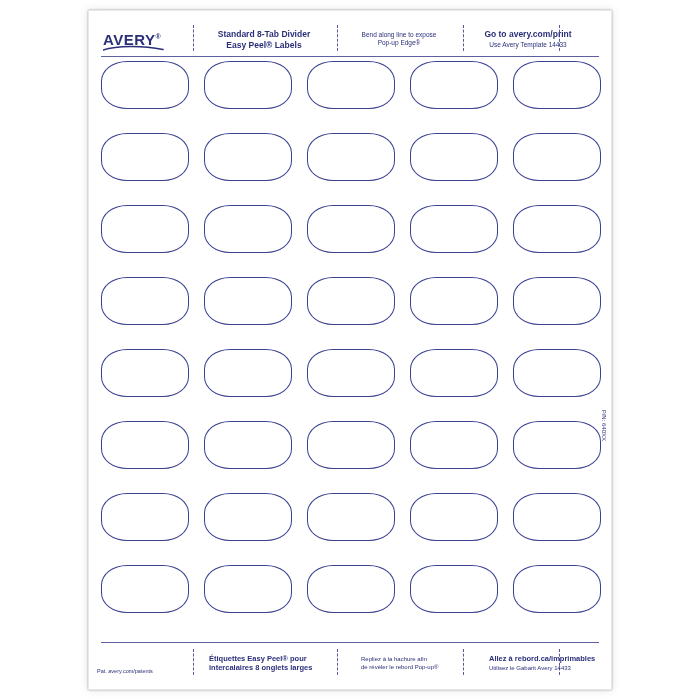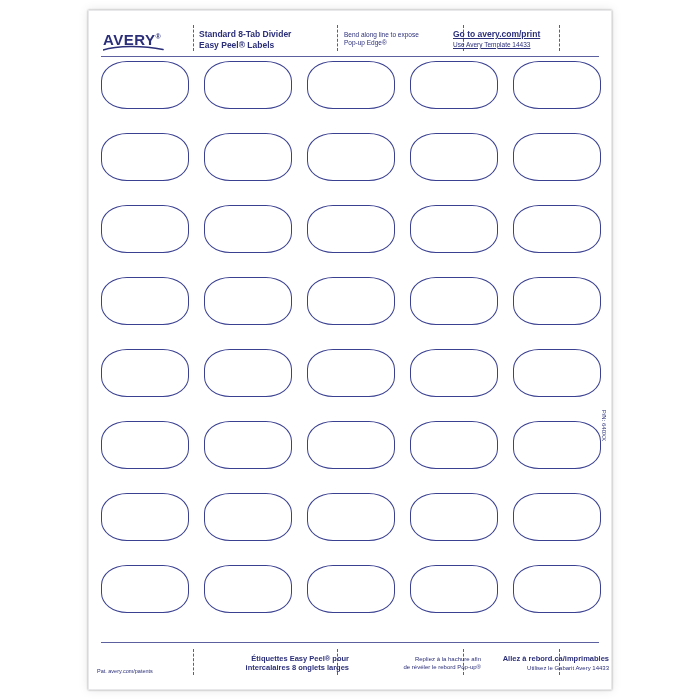--- a/index.html
+++ b/index.html
@@ -58,43 +58,42 @@
     left: 0;
     top: 16px;
     width: 62px;
     height: 7px;
   }
 
   
   .hdr {
     position: absolute;
     color: #2b2f79;
-    text-align: left;
+    text-align: center;
     line-height: 1.25;
   }
   .hdr-1 {
     left: 110px;
     top: 18px;
     width: 130px;
     font-size: 8.5px;
     font-weight: bold;
   }
   .hdr-2 {
     left: 255px;
     top: 20px;
     width: 110px;
     font-size: 6.5px;
   }
   .hdr-3 {
-    left: 364px;
+    left: 374px;
     top: 18px;
     width: 130px;
     font-size: 8.5px;
     font-weight: bold;
-    text-decoration: underline;
   }
   .hdr-3 .sub {
     font-size: 6.5px;
     font-weight: normal;
     display: block;
     margin-top: 1px;
   }
 
   
   .vdash {
@@ -140,21 +139,21 @@
     border: 1.2px solid #3b4191;
     border-radius: 26px / 20px;
     background: #ffffff;
     box-sizing: border-box;
   }
 
   
   .ftr {
     position: absolute;
     color: #2b2f79;
-    text-align: right;
+    text-align: left;
     line-height: 1.3;
   }
   .ftr-1 {
     left: 8px;
     bottom: 14px;
     width: 110px;
     font-size: 5.5px;
     text-align: left;
   }
   .ftr-2 {

